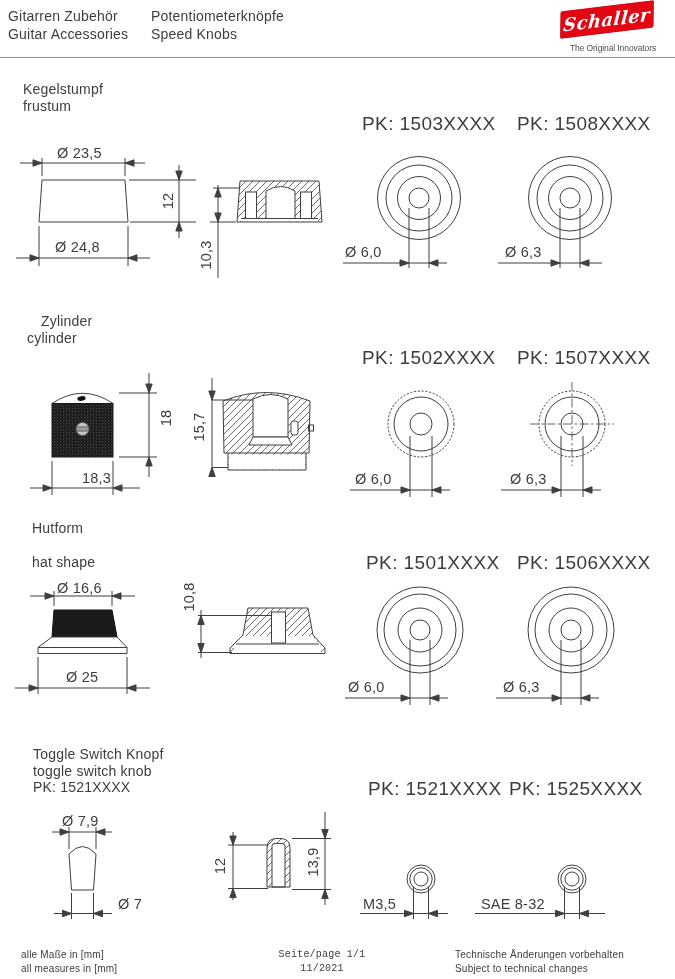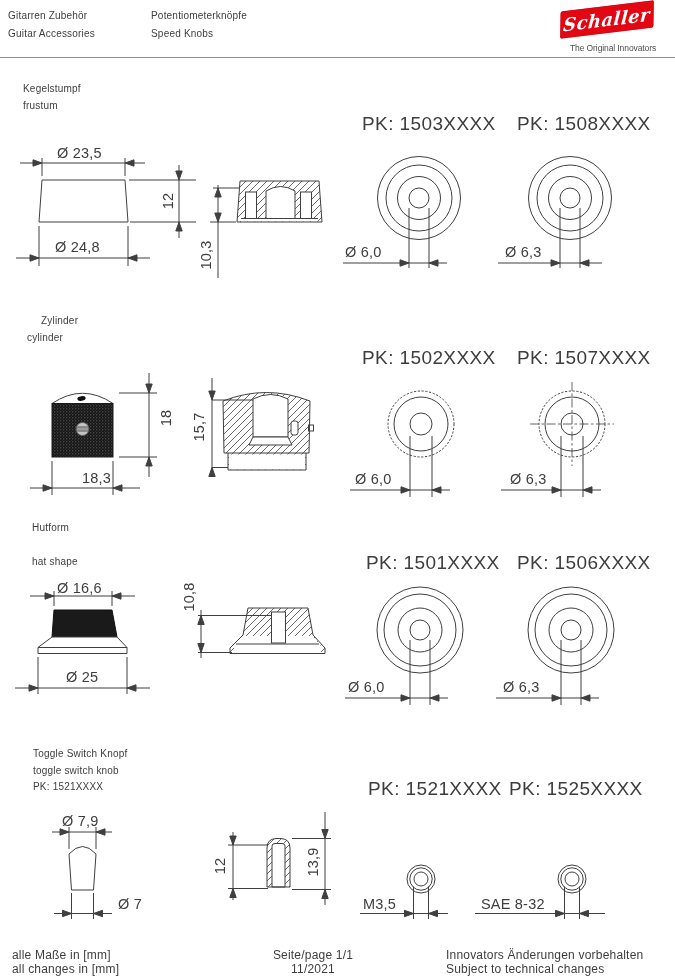--- a/index.html
+++ b/index.html
@@ -1,24 +1,24 @@
 <!DOCTYPE html>
 <html><head>
 <meta charset="utf-8">
 <style>
   html,body{margin:0;padding:0;background:#fff;}
   .page{position:relative;width:675px;height:979px;background:#ffffff;
         font-family:"Liberation Sans",sans-serif;color:#3d3d3d;overflow:hidden;}
   .t{position:absolute;white-space:nowrap;}
-  .h{font-size:10px;line-height:16.5px;letter-spacing:.2px;}
+  .h{font-size:14px;line-height:16.5px;letter-spacing:.2px;}
   .pk{font-size:19px;letter-spacing:.4px;}
   .dim{font-size:14.5px;letter-spacing:.2px;}
   .vlabel{transform:translate(-50%,-50%) rotate(-90deg);}
-  .ft{font-size:12px;line-height:14px;letter-spacing:.2px;}
-  .ctr{text-align:center;}
+  .ft{font-size:10px;line-height:14px;letter-spacing:.2px;margin-left:9px;}
+  .ctr{text-align:center;font-family:Liberation Mono, monospace;}
   .art{position:absolute;left:0;top:0;}
   .logo-box{position:absolute;left:560px;top:6px;width:94px;height:27px;background:#e30613;
             transform:rotate(-7deg) skewX(-8deg);border-radius:2px;
             display:flex;align-items:center;justify-content:center;box-shadow:0 0 0 .5px #c00511 inset;}
   .logo-text{font-family:"DejaVu Serif",serif;font-style:italic;font-weight:700;
              font-size:18px;color:#ffffff;transform:skewX(-4deg);letter-spacing:.5px;}
   .tagline{left:570px;top:43px;font-size:8.5px;color:#4d4d4d;letter-spacing:-.1px;text-align:right;}
   .sep{position:absolute;left:0;top:57px;width:675px;height:1px;background:#8f8f8f;}
 </style>
 </head>
@@ -275,21 +275,21 @@
   <span class="t pk" style="left:368px;top:778px">PK: 1521XXXX</span>
   <span class="t pk" style="left:509px;top:778px">PK: 1525XXXX</span>
   <span class="t dim" style="left:62px;top:813px">Ø 7,9</span>
   <span class="t dim" style="left:118px;top:896px">Ø 7</span>
   <span class="t dim vlabel" style="left:220px;top:866px">12</span>
   <span class="t dim vlabel" style="left:313px;top:862px">13,9</span>
   <span class="t dim" style="left:363px;top:896px">M3,5</span>
   <span class="t dim" style="left:481px;top:896px">SAE 8-32</span>
 
   <span class="t ft" style="left:12px;top:948px">alle Maße in [mm]</span>
-  <span class="t ft" style="left:12px;top:962px">all changes in [mm]</span>
+  <span class="t ft" style="left:12px;top:962px">all measures in [mm]</span>
   <div class="t ft ctr" style="left:247px;top:948px;width:132px">
     <div>Seite/page 1/1</div>
     <div>11/2021</div>
   </div>
-  <span class="t ft" style="left:446px;top:948px">Innovators Änderungen vorbehalten</span>
+  <span class="t ft" style="left:446px;top:948px">Technische Änderungen vorbehalten</span>
   <span class="t ft" style="left:446px;top:962px">Subject to technical changes</span>
 
 </div>
 
 </body></html>

